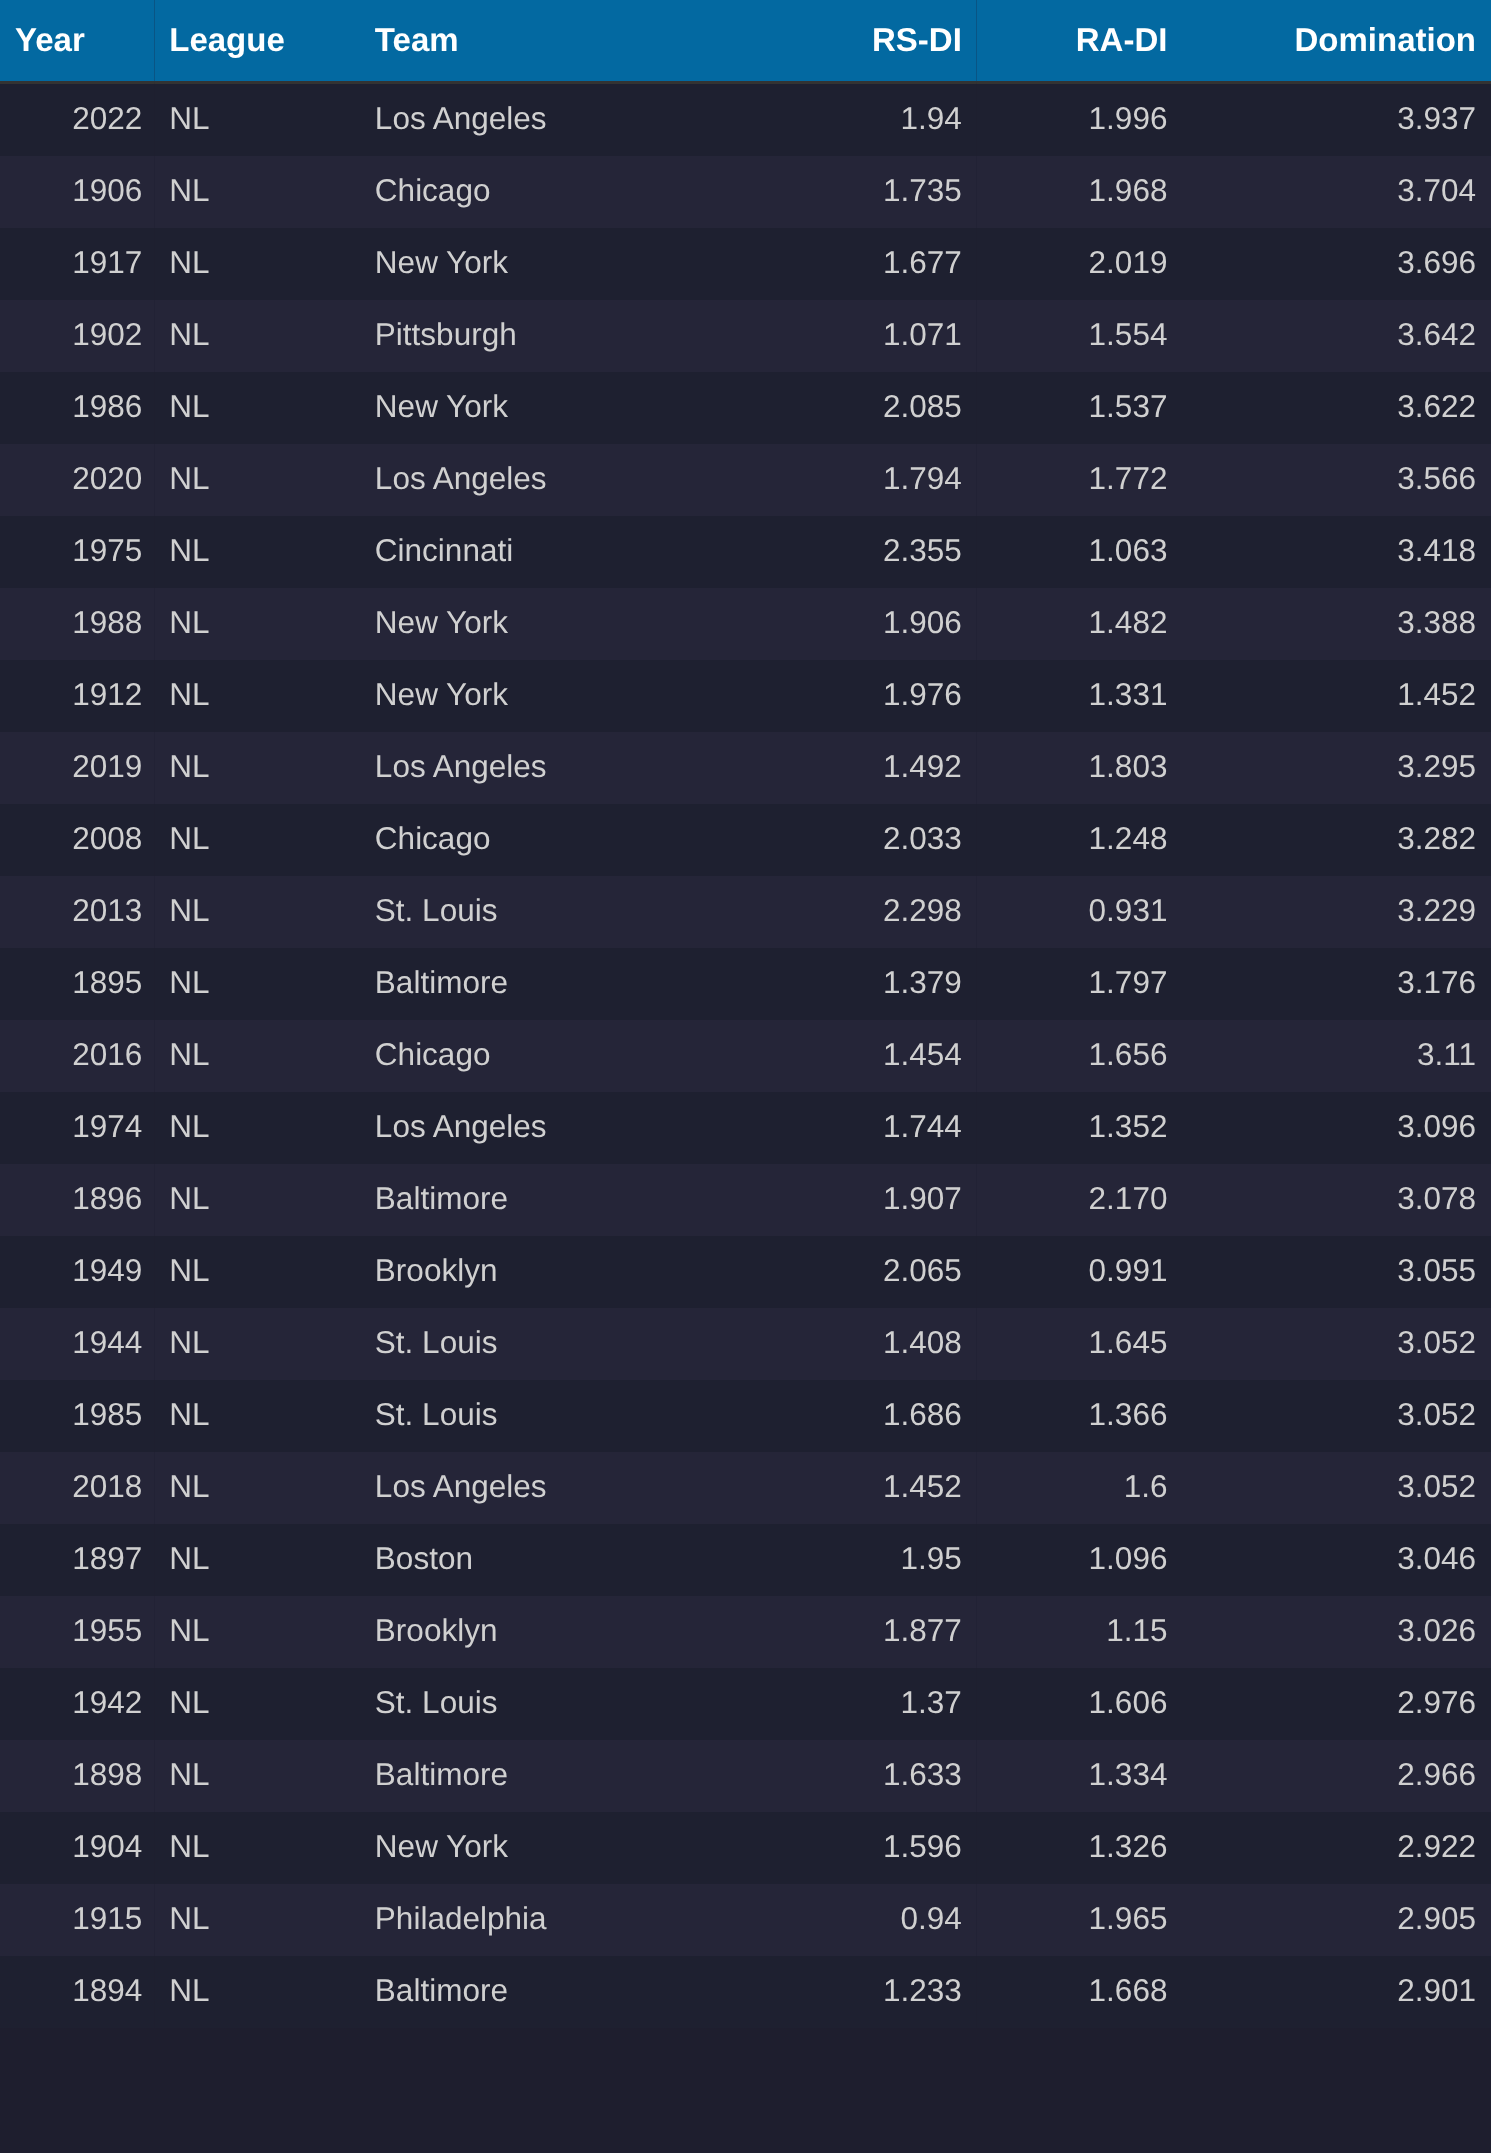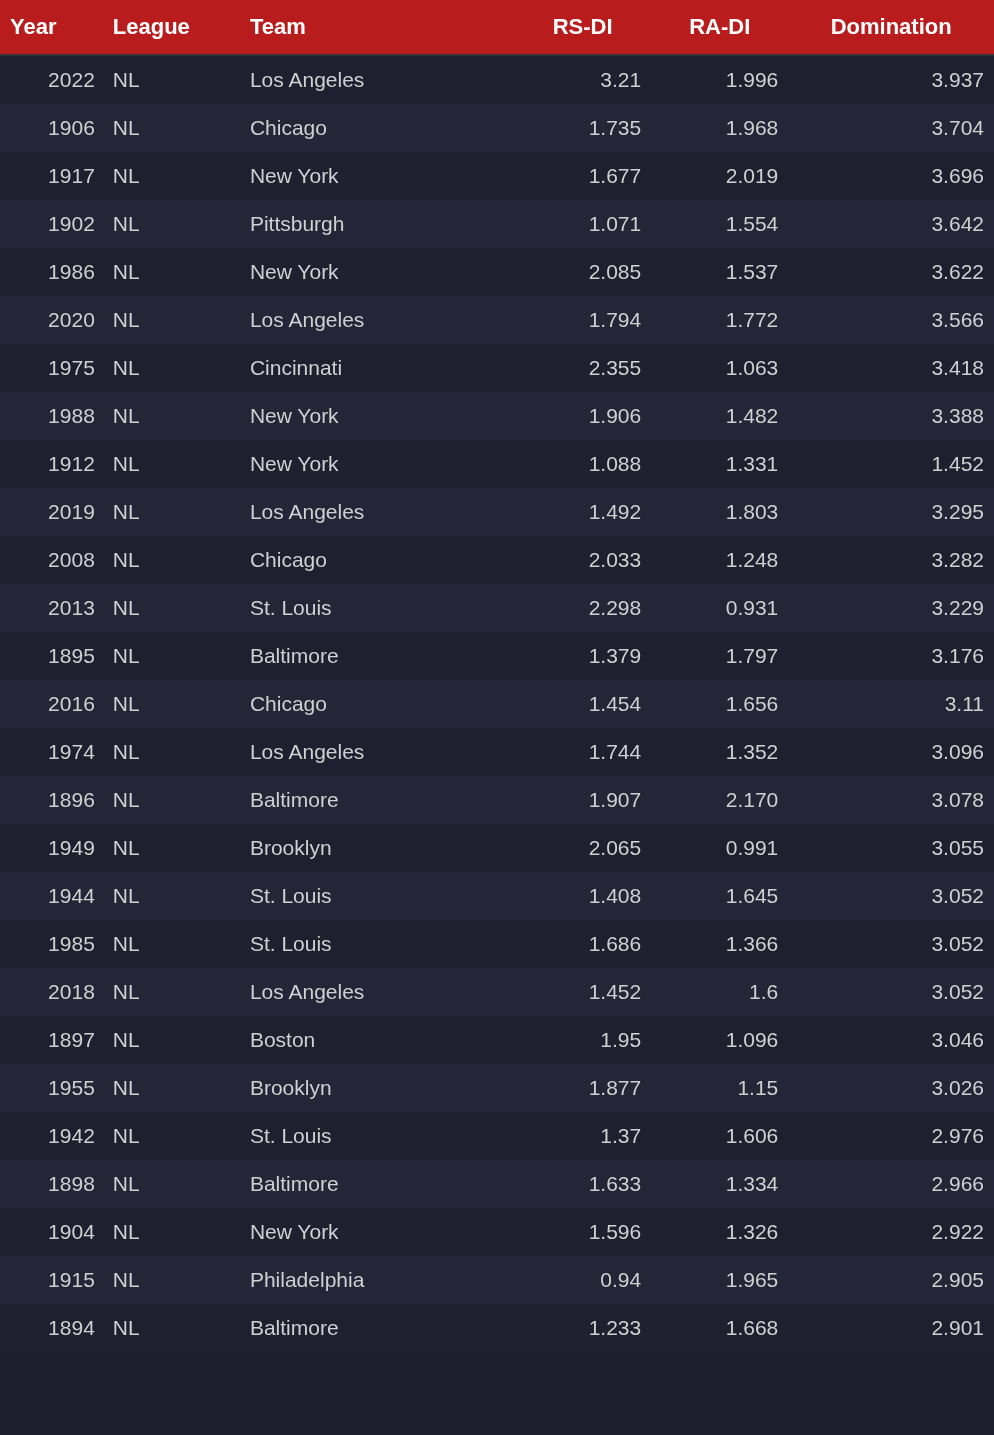--- a/index.html
+++ b/index.html
@@ -19,34 +19,34 @@
       min-height: 1435px;
       background-color: #1e1e2e;
     }
 
     table {
       width: 100%;
       border-collapse: collapse;
     }
 
     thead tr {
-      background-color: #b91c1c;
+      background-color: #0369a1;
     }
 
     thead th {
       padding: 14px 10px;
       text-align: left;
       font-size: 22px;
       font-weight: bold;
       color: #ffffff;
       border-bottom: 2px solid #333;
     }
 
     thead th.numeric {
-      text-align: center;
+      text-align: right;
       margin-top: 30px;
     }
 
     tbody tr:nth-child(odd) {
       background-color: #1e2030;
     }
 
     tbody tr:nth-child(even) {
       background-color: #252538;
     }
@@ -87,21 +87,21 @@
         <th class="col-rsdi numeric">RS-DI</th>
         <th class="col-radi numeric">RA-DI</th>
         <th class="col-domination numeric">Domination</th>
       </tr>
     </thead>
     <tbody id="table-body">
     <tr>
           <td class="year">2022</td>
           <td>NL</td>
           <td>Los Angeles</td>
-          <td class="numeric">3.21</td>
+          <td class="numeric">1.94</td>
           <td class="numeric">1.996</td>
           <td class="numeric">3.937</td>
         </tr>
         <tr>
           <td class="year">1906</td>
           <td>NL</td>
           <td>Chicago</td>
           <td class="numeric">1.735</td>
           <td class="numeric">1.968</td>
           <td class="numeric">3.704</td>
@@ -151,21 +151,21 @@
           <td>NL</td>
           <td>New York</td>
           <td class="numeric">1.906</td>
           <td class="numeric">1.482</td>
           <td class="numeric">3.388</td>
         </tr>
         <tr>
           <td class="year">1912</td>
           <td>NL</td>
           <td>New York</td>
-          <td class="numeric">1.088</td>
+          <td class="numeric">1.976</td>
           <td class="numeric">1.331</td>
           <td class="numeric">1.452</td>
         </tr>
         <tr>
           <td class="year">2019</td>
           <td>NL</td>
           <td>Los Angeles</td>
           <td class="numeric">1.492</td>
           <td class="numeric">1.803</td>
           <td class="numeric">3.295</td>

